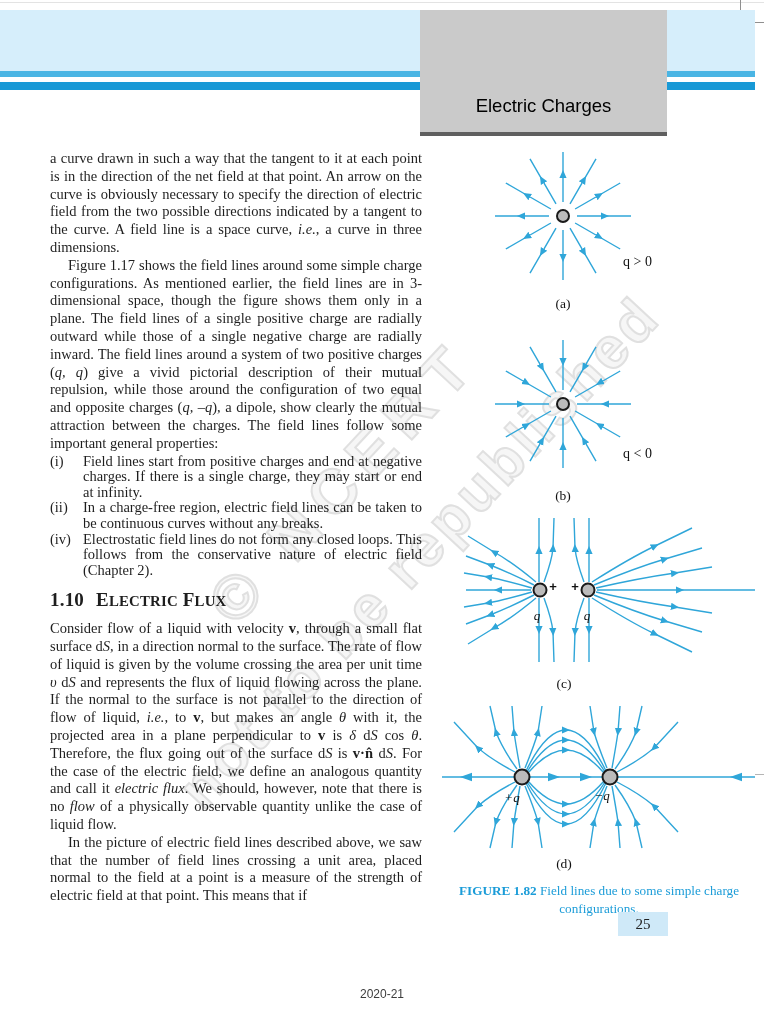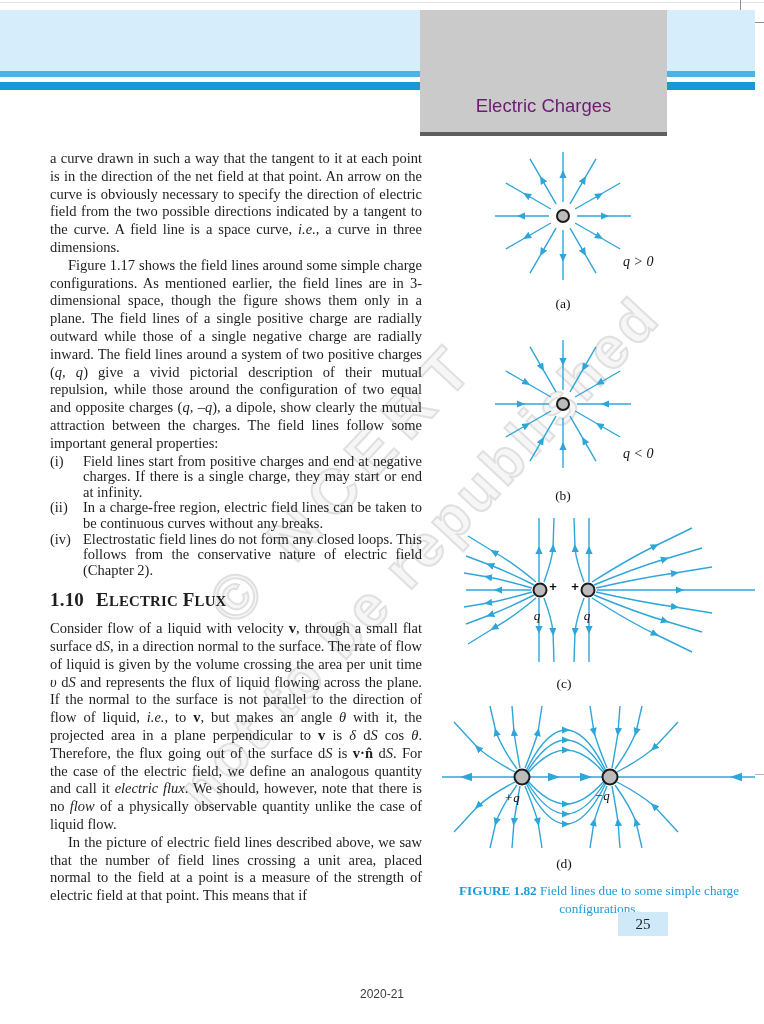--- a/index.html
+++ b/index.html
@@ -5,21 +5,21 @@
   html,body{margin:0;padding:0;background:#ffffff;}
   .page{position:relative;width:764px;height:1024px;background:#ffffff;overflow:hidden;margin:0 auto;
         font-family:"Liberation Serif",serif;color:#1e1e1e;}
   
   .topline{position:absolute;left:0;top:2px;width:764px;height:1px;background:#e3e3e3;}
   .band{position:absolute;left:0;top:10px;width:755px;height:61px;background:#d6eefb;z-index:1;}
   .stripe1{position:absolute;left:0;top:71px;width:755px;height:6px;background:#4ab5e4;z-index:1;}
   .stripe2{position:absolute;left:0;top:82px;width:755px;height:8px;background:#1899d6;z-index:1;}
   .titlebox{position:absolute;left:420px;top:10px;width:247px;height:126px;background:#cacaca;
             border-bottom:4px solid #5f5f5f;z-index:2;text-align:center;
-            font-family:"Liberation Sans",sans-serif;color:#701a75;font-size:18.5px;line-height:23px;
+            font-family:"Liberation Sans",sans-serif;color:#000000;font-size:18.5px;line-height:23px;
             padding-top:16px;box-sizing:border-box;}
   .titlebox .tt{position:absolute;left:0;width:100%;}
   .tt1{top:84px;} .tt2{top:107px;}
   .crop-v{position:absolute;left:740px;top:0;width:1px;height:12px;background:#8f8f8f;}
   .crop-h{position:absolute;left:753px;top:22px;width:11px;height:1px;background:#8f8f8f;}
   .edge-tick{position:absolute;left:755px;top:774px;width:9px;height:1px;background:#b5b5b5;}
   
   .watermark{position:absolute;left:30px;top:430px;width:700px;z-index:0;
              transform:rotate(-47deg);transform-origin:50% 50%;
              font-family:"Liberation Sans",sans-serif;font-weight:bold;text-align:center;
@@ -38,21 +38,21 @@
   .li-tx{flex:1;text-align:justify;line-height:15.6px;}
   .heading{font-size:19px;font-weight:bold;margin:11px 0 9px 0;letter-spacing:0.2px;}
   .p3{line-height:16.3px;}
   .p4{line-height:16.3px;}
   
   .fig{position:absolute;z-index:1;}
   .fig-a{left:455px;top:150px;width:300px;height:180px;}
   .fig-b{left:455px;top:338px;width:300px;height:180px;}
   .fig-c{left:440px;top:512px;width:322px;height:188px;}
   .fig-d{left:440px;top:700px;width:322px;height:178px;}
-  .qlabel{position:absolute;font-style:italic;font-size:14px;color:#111;}
+  .qlabel{position:absolute;font-size:14px;color:#111;}
   .figtag{position:absolute;font-size:13.5px;color:#111;text-align:center;width:60px;}
   svg text.qit{font-family:"Liberation Serif",serif;font-style:italic;font-size:13px;fill:#111;}
   svg text.plus{font-family:"Liberation Sans",sans-serif;font-weight:bold;font-size:13px;fill:#111;}
   .figcaption{position:absolute;left:440px;top:882px;width:318px;z-index:1;text-align:center;
               font-size:13.2px;line-height:18px;color:#1b9cd8;}
   .figcaption .fcb{font-weight:bold;}
   .pagebox{position:absolute;left:618px;top:912px;width:50px;height:24px;background:#cfe9f8;z-index:1;
            text-align:center;line-height:24px;font-size:15px;color:#222;}
   .footer{position:absolute;left:0;top:987px;width:764px;text-align:center;z-index:1;
           font-family:"Liberation Sans",sans-serif;font-size:12px;color:#3c3c3c;}

